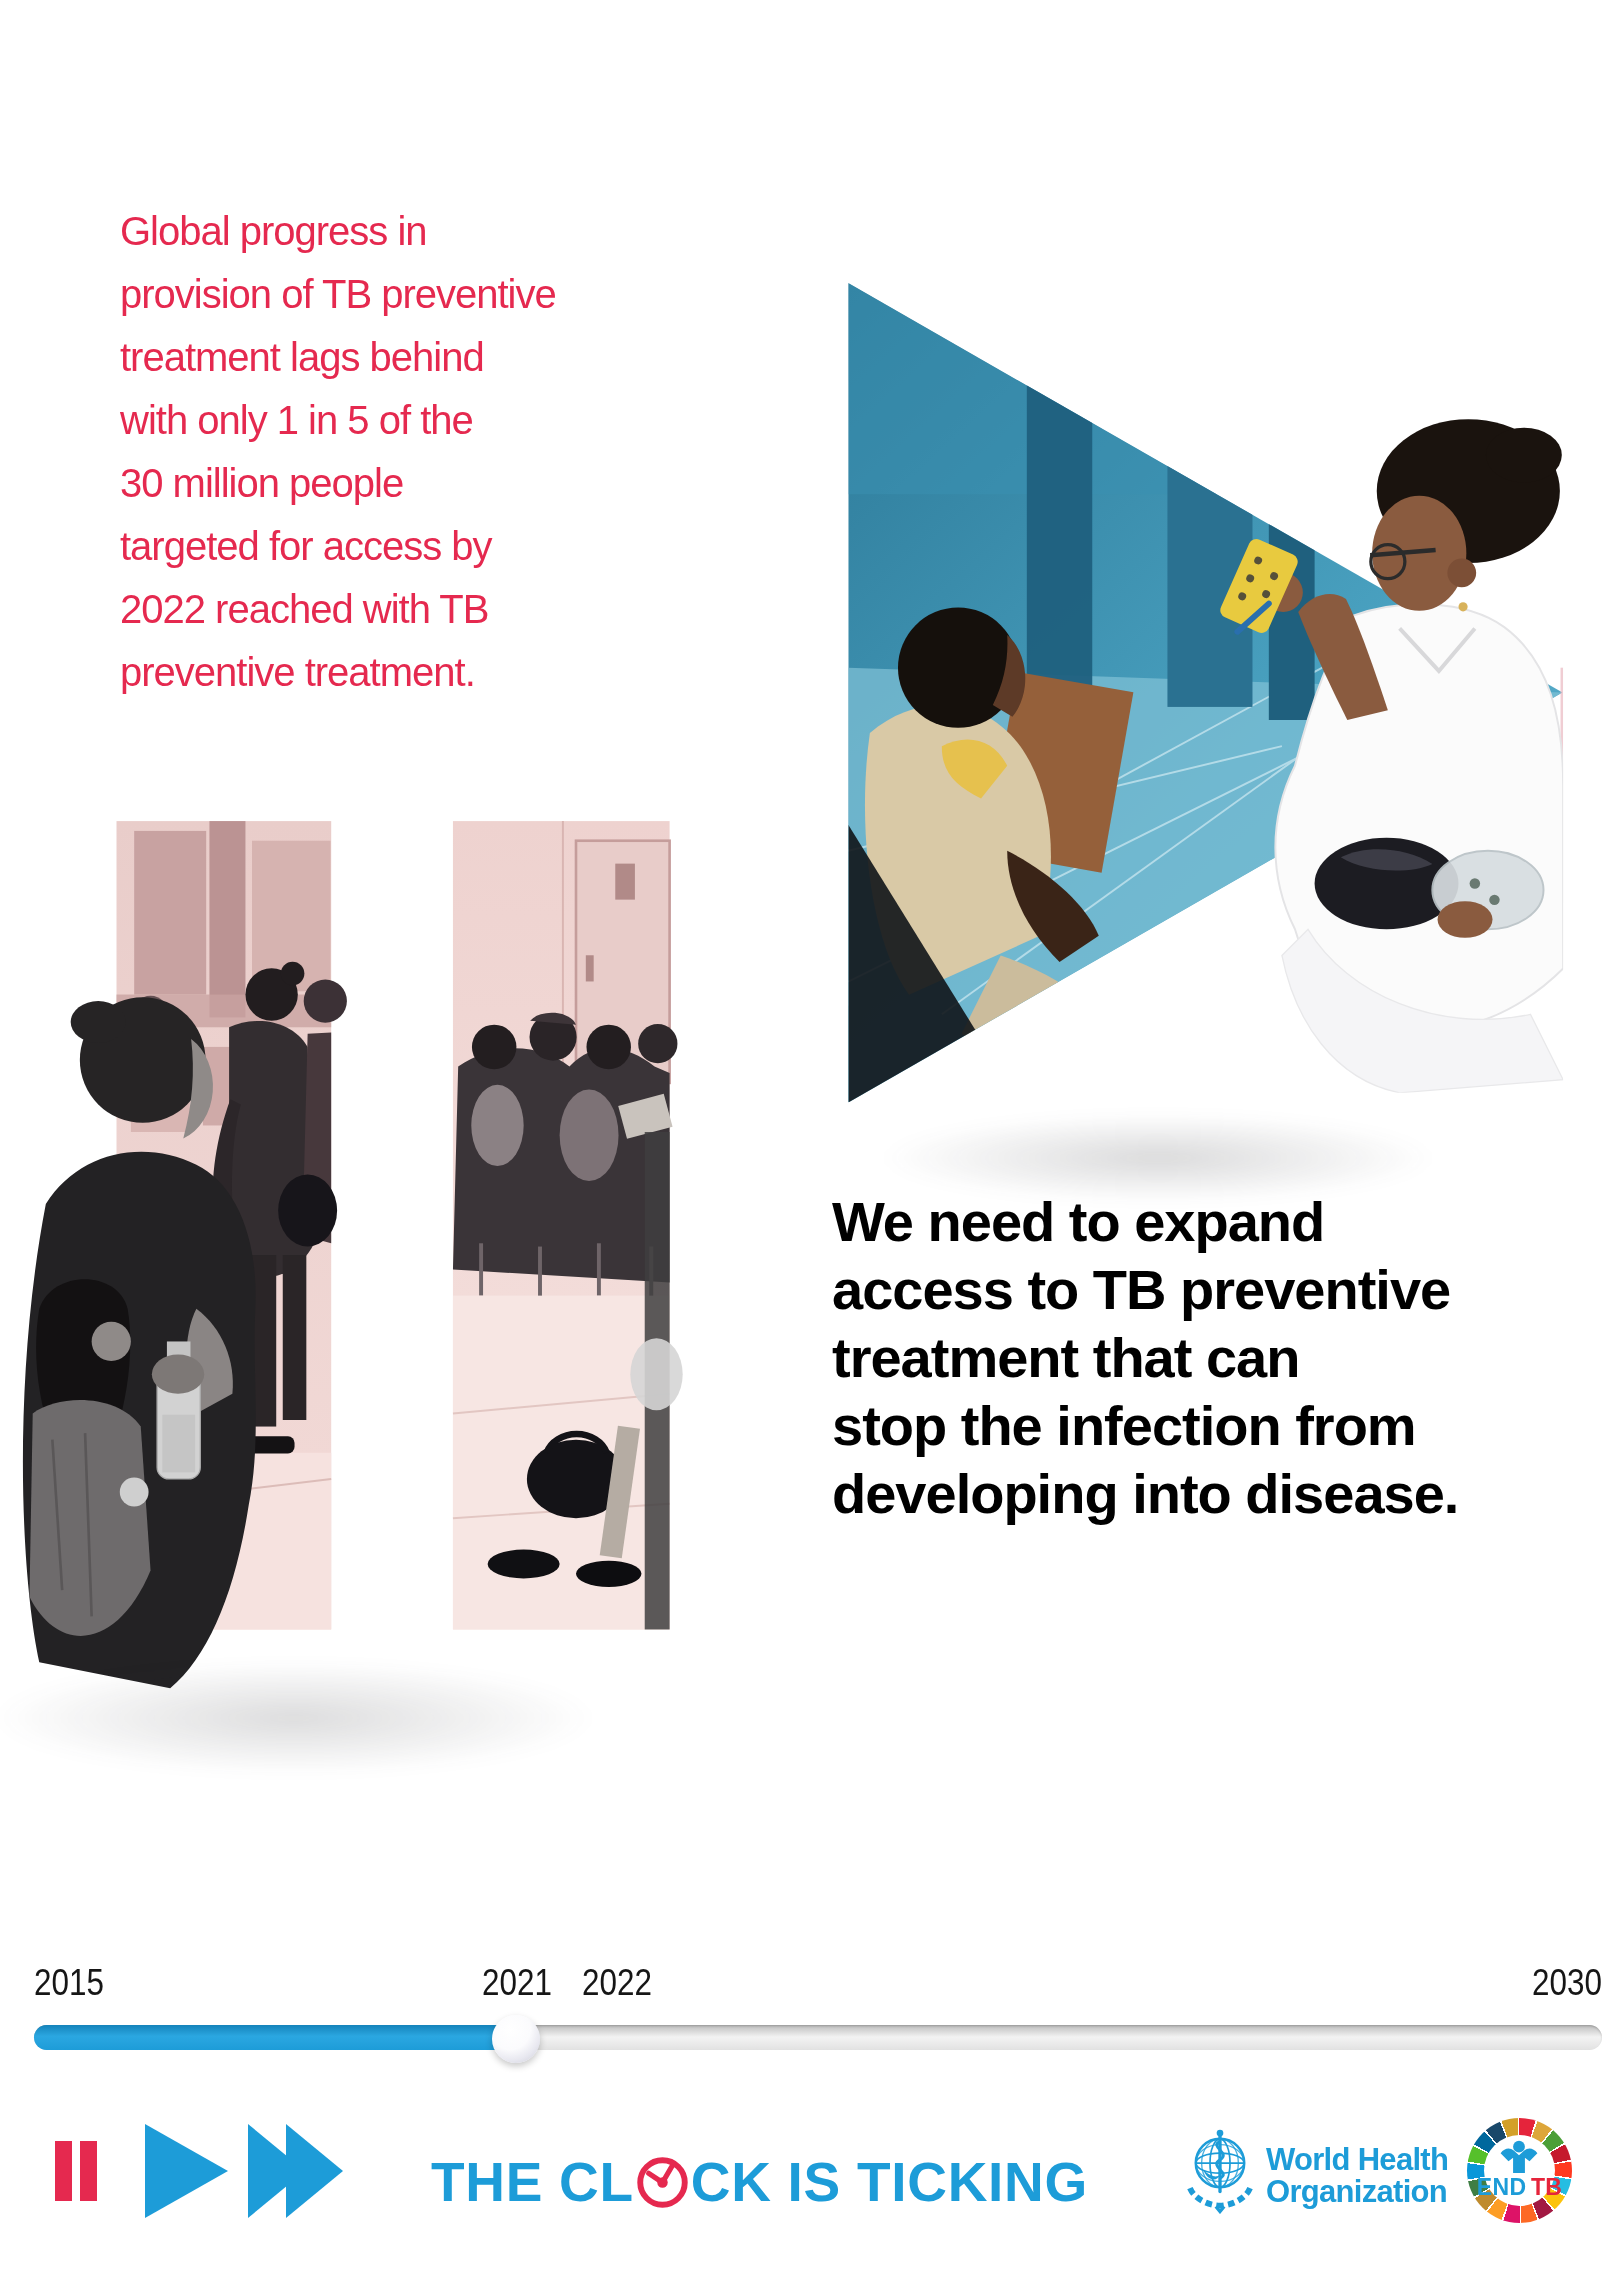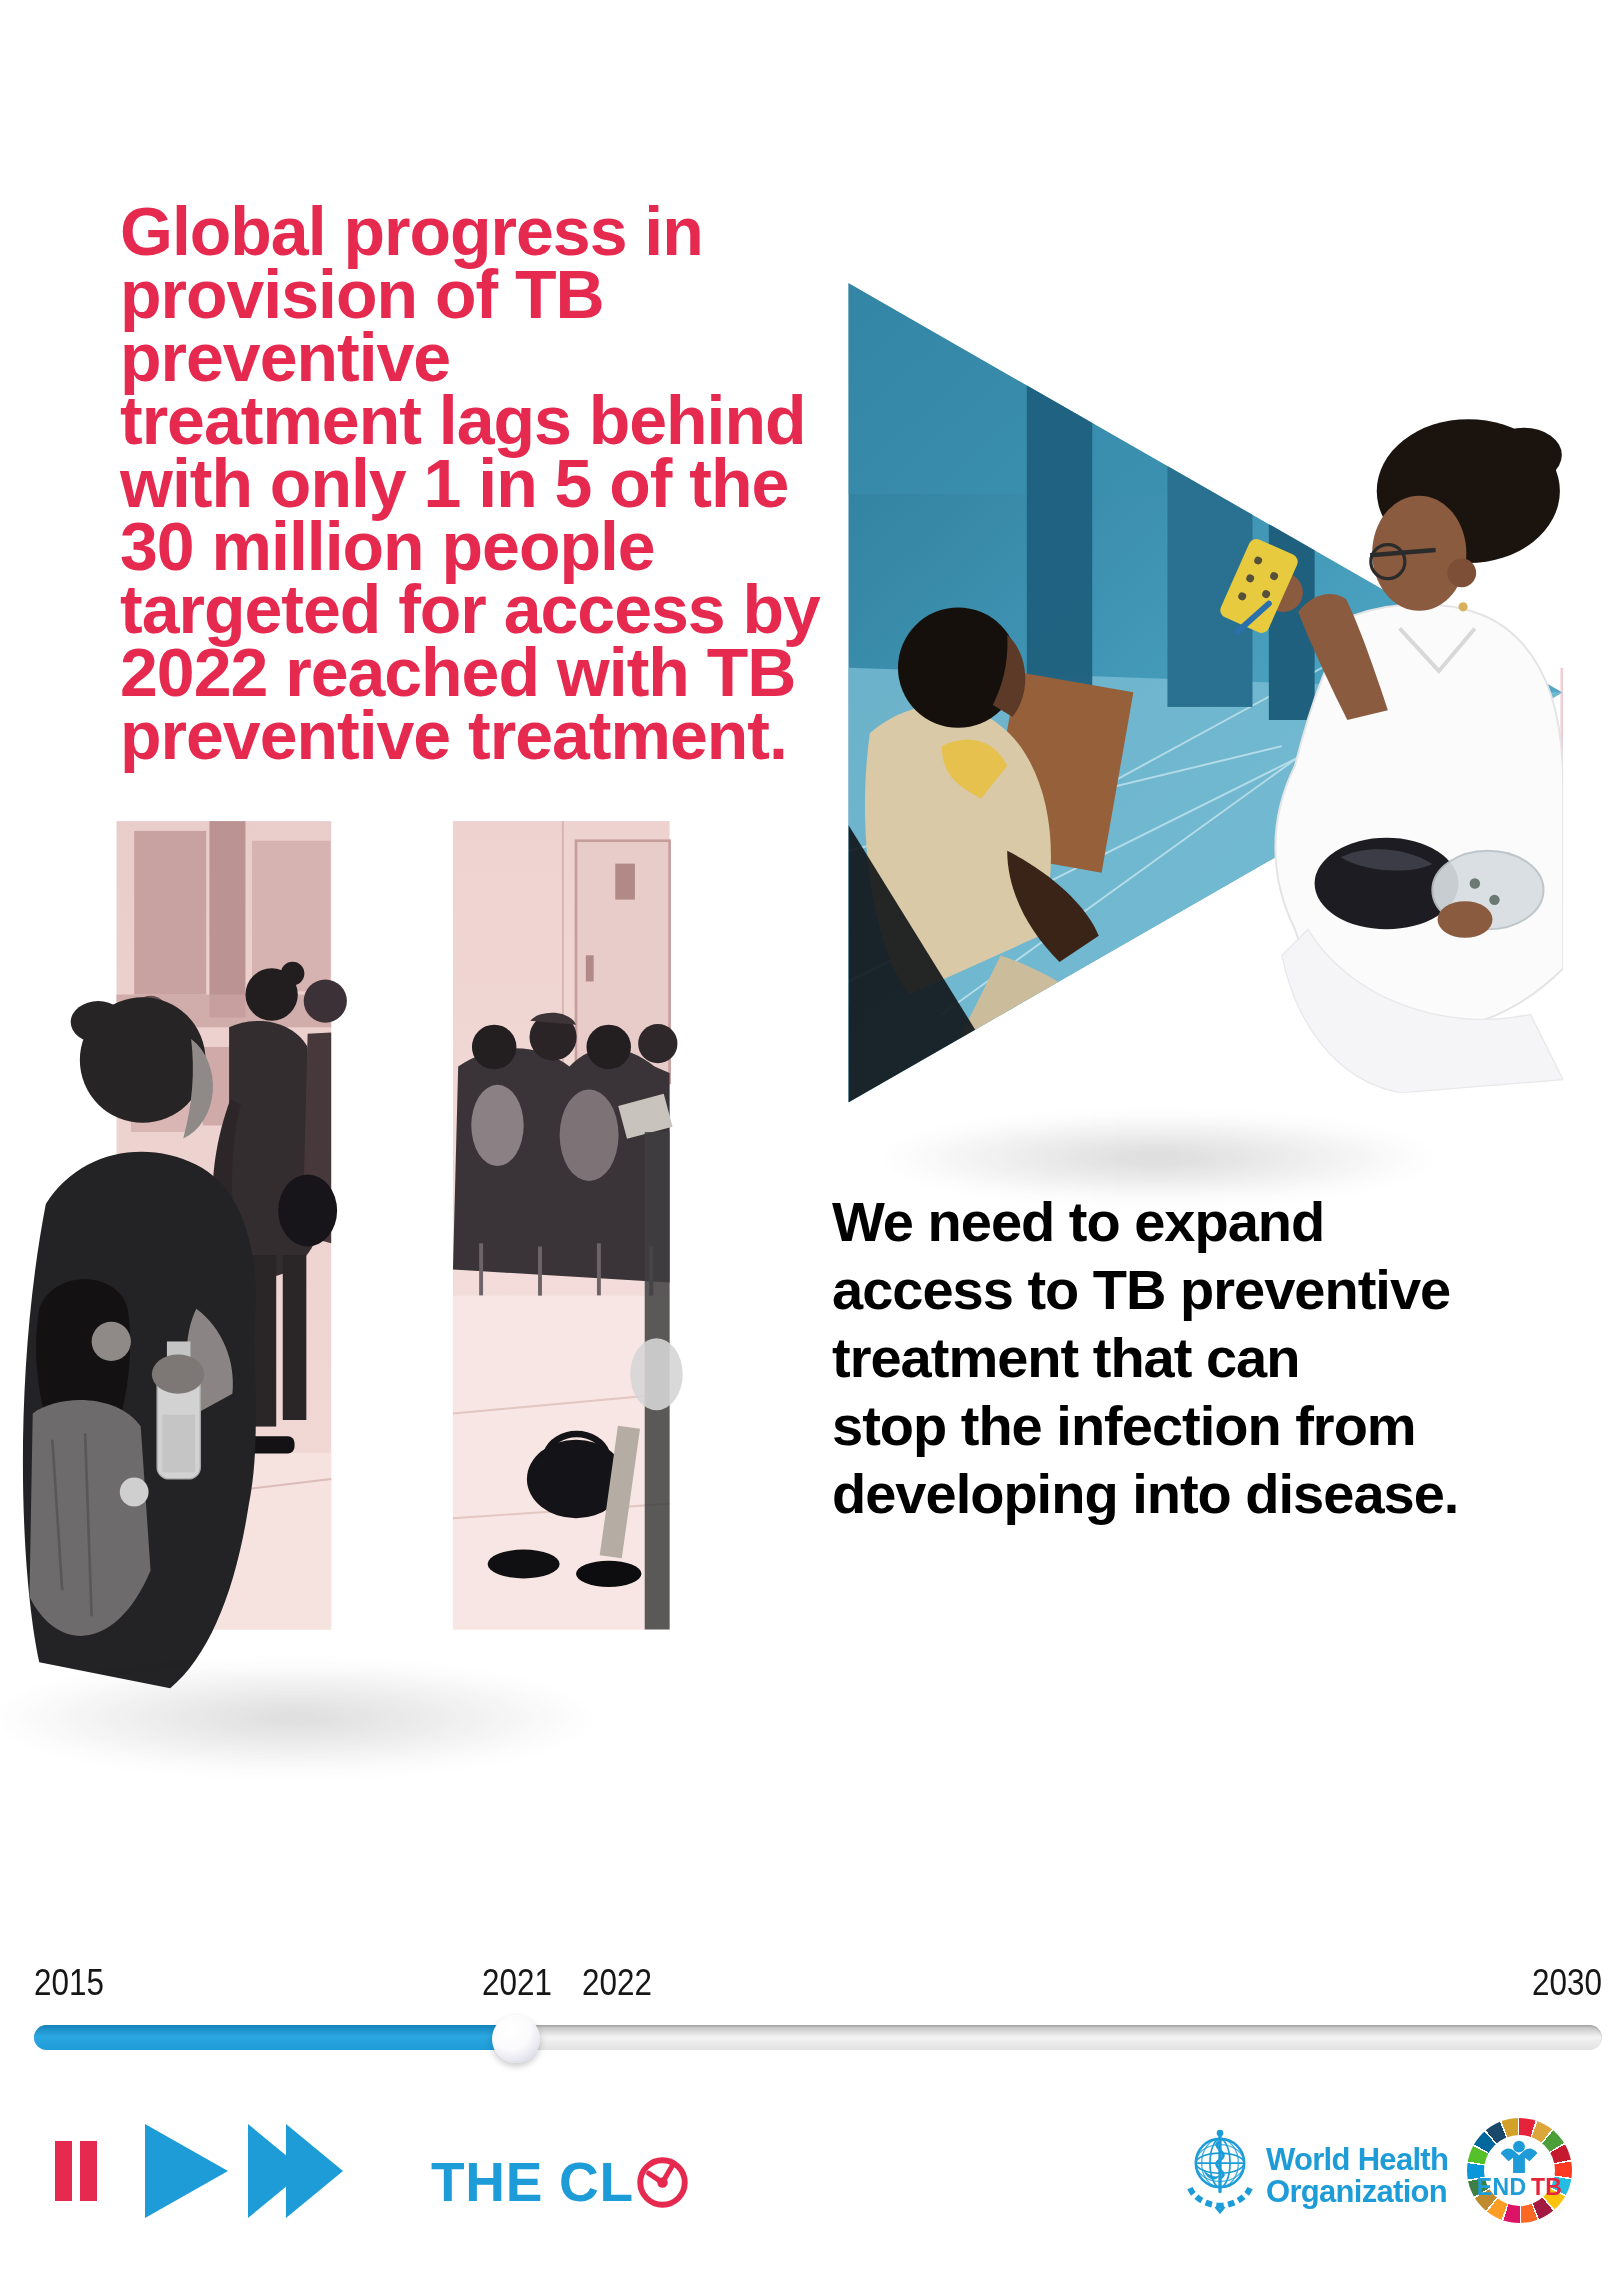--- a/index.html
+++ b/index.html
@@ -3,22 +3,22 @@
 <meta charset="utf-8">
 <style>
   html,body{margin:0;padding:0;background:#ffffff;}
   .page{
     position:relative;width:1623px;height:2295px;background:#ffffff;
     font-family:"Liberation Sans",sans-serif;overflow:hidden;
   }
   
   .headline{
     position:absolute;left:120px;top:200px;width:772px;
-    font-size:68px;line-height:63px;letter-spacing:-1px;
-    color:#e5294f;white-space:pre-line;font-weight:700;
+    font-size:40px;line-height:63px;letter-spacing:-1px;
+    color:#e5294f;white-space:pre-line;font-weight:400;
   }
   .message{
     position:absolute;left:832px;top:1188px;width:733px;
     font-size:56px;line-height:68px;letter-spacing:-1px;
     color:#000000;white-space:pre-line;font-weight:700;
   }
   
   .tri-photo{position:absolute;left:811px;top:262px;width:811px;height:916px;}
   .strips{position:absolute;left:0;top:785px;width:720px;height:982px;}
   .soft-shadow{position:absolute;border-radius:50%;filter:blur(6.5px);}
@@ -299,20 +299,21 @@
   </div>
 
   <div class="clock-title">
     <span>THE CL</span>
     <svg width="55" height="55" viewBox="0 0 84 84" aria-hidden="true">
       <circle cx="42" cy="42" r="34" fill="none" stroke="#e5294f" stroke-width="9"></circle>
       <line x1="42" y1="42" x2="21" y2="28" stroke="#e5294f" stroke-width="8" stroke-linecap="round"></line>
       <line x1="42" y1="42" x2="56" y2="18" stroke="#e5294f" stroke-width="8" stroke-linecap="round"></line>
       <circle cx="42" cy="42" r="8" fill="#e5294f"></circle>
     </svg>
+    <span>CK IS TICKING</span>
   </div>
 
   <div class="who">
     <svg width="84" height="86" viewBox="0 0 100 103" aria-hidden="true">
       <g stroke="#1d9cd8" fill="none">
         <circle cx="50" cy="42" r="29" stroke-width="3"></circle>
         <ellipse cx="50" cy="42" rx="29" ry="12" stroke-width="2"></ellipse>
         <ellipse cx="50" cy="42" rx="29" ry="22" stroke-width="1.6" opacity="0.8"></ellipse>
         <ellipse cx="50" cy="42" rx="12" ry="29" stroke-width="2"></ellipse>
         <ellipse cx="50" cy="42" rx="22" ry="29" stroke-width="1.6" opacity="0.8"></ellipse>

